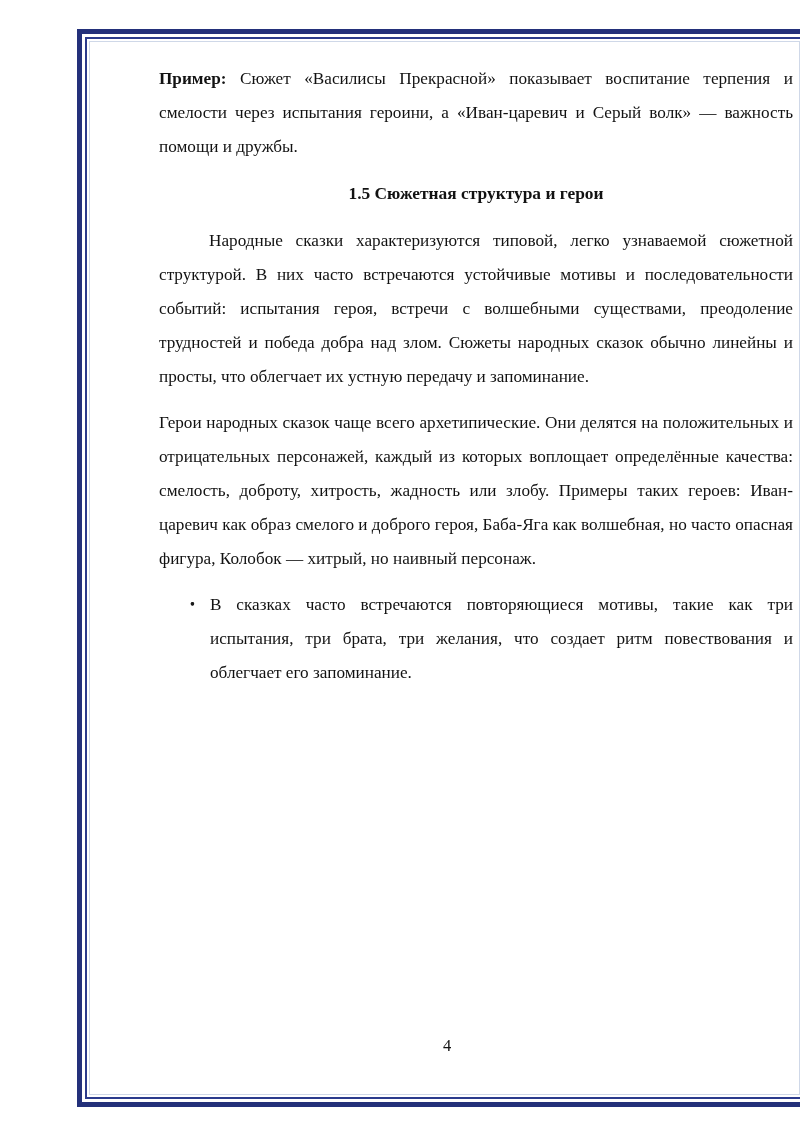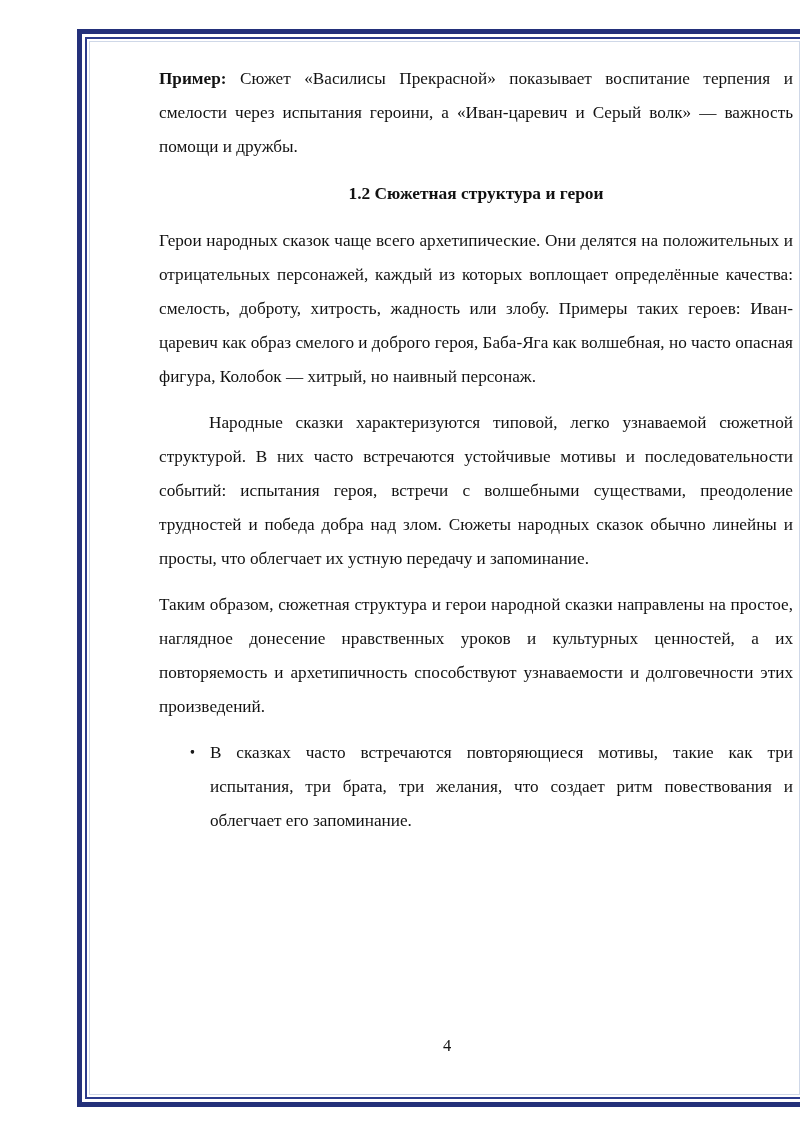--- a/index.html
+++ b/index.html
@@ -120,27 +120,26 @@
 <div class="page">
 
   <div class="border-outer"></div>
   <div class="border-inner"></div>
   <div class="border-hairline"></div>
 
   <div class="content">
 
     <p class="body-text"><span class="bold">Пример:</span><span> Сюжет «Василисы Прекрасной» показывает воспитание терпения и смелости через испытания героини, а «Иван-царевич и Серый волк» — важность помощи и дружбы.</span></p>
 
-    <h2 class="section-heading">1.2 Сюжетная структура и герои</h2>
+    <h2 class="section-heading">1.5 Сюжетная структура и герои</h2>
+
+    <p class="body-text indent-first">Народные сказки характеризуются типовой, легко узнаваемой сюжетной структурой. В них часто встречаются устойчивые мотивы и последовательности событий: испытания героя, встречи с волшебными существами, преодоление трудностей и победа добра над злом. Сюжеты народных сказок обычно линейны и просты, что облегчает их устную передачу и запоминание.</p>
 
     <p class="body-text">Герои народных сказок чаще всего архетипические. Они делятся на положительных и отрицательных персонажей, каждый из которых воплощает определённые качества: смелость, доброту, хитрость, жадность или злобу. Примеры таких героев: Иван-царевич как образ смелого и доброго героя, Баба-Яга как волшебная, но часто опасная фигура, Колобок — хитрый, но наивный персонаж.</p>
 
-    <p class="body-text indent-first">Народные сказки характеризуются типовой, легко узнаваемой сюжетной структурой. В них часто встречаются устойчивые мотивы и последовательности событий: испытания героя, встречи с волшебными существами, преодоление трудностей и победа добра над злом. Сюжеты народных сказок обычно линейны и просты, что облегчает их устную передачу и запоминание.</p>
-
-    <p class="body-text">Таким образом, сюжетная структура и герои народной сказки направлены на простое, наглядное донесение нравственных уроков и культурных ценностей, а их повторяемость и архетипичность способствуют узнаваемости и долговечности этих произведений.</p>
 
     <ul class="bullet-list">
       <li>
         <span class="bullet-marker">•</span>
       </li>
       <li>
         <span class="bullet-marker">•</span>
         <span>В сказках часто встречаются повторяющиеся мотивы, такие как три испытания, три брата, три желания, что создает ритм повествования и облегчает его запоминание.</span>
       </li>
     </ul>

